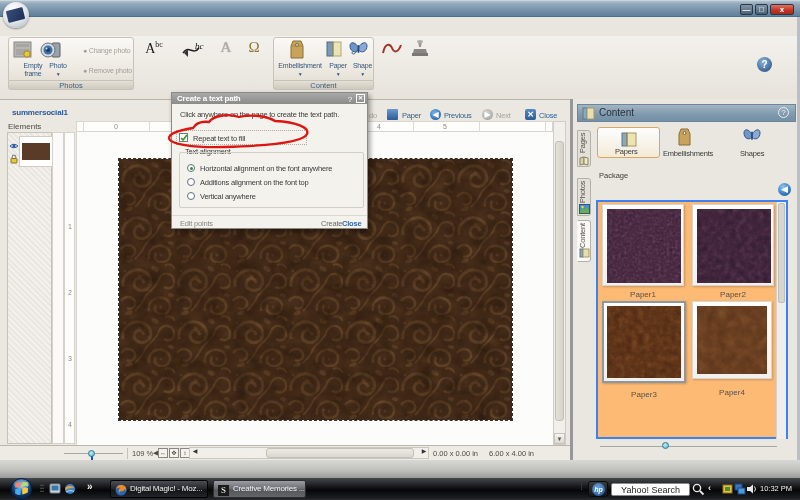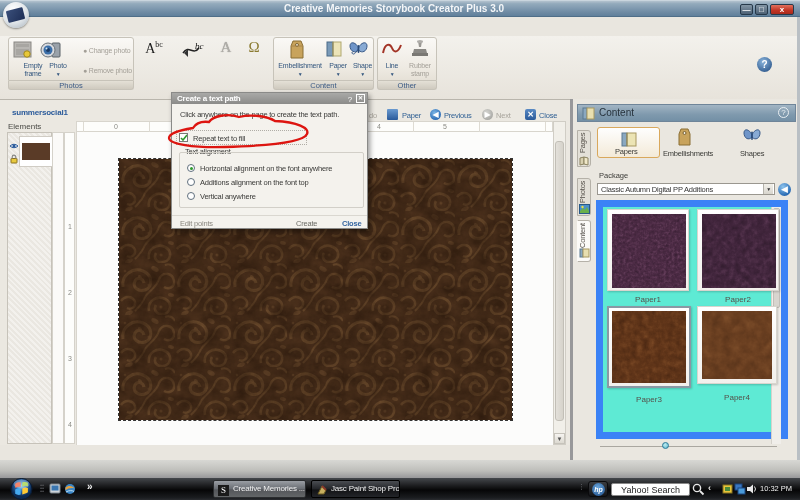--- a/index.html
+++ b/index.html
@@ -69,21 +69,21 @@
 .vtab{position:absolute;left:4px;width:14px;background:#e3e0d8;border:1px solid #b5b1a8;border-radius:3px 0 0 3px;font-size:7.5px;letter-spacing:-.2px;color:#55504a;writing-mode:vertical-rl;transform:rotate(180deg);text-align:center;padding-top:11px}
 .vtab.sel{background:#fbfaf7;border-right:1px solid #fbfaf7}
 #rightedge{position:absolute;left:797px;top:17px;width:3px;height:443px;background:#b9bfc4}
 
 #btn-papers{position:absolute;left:24px;top:28px;width:63px;height:31px;background:linear-gradient(#fefefe,#f3ead8);border:1px solid #d9a85c;border-radius:3px}
 .rp-btnlabel{position:absolute;font-size:7.5px;letter-spacing:-.2px;color:#3a3a36;white-space:nowrap}
 #pkg-label{position:absolute;left:26px;top:72px;font-size:7.5px;color:#3a3a36}
 #pkg-dd{position:absolute;left:24px;top:84px;width:178px;height:12px;background:#fff;border:1px solid #9a978f;font-size:7.5px;color:#333;line-height:11px;padding-left:3px;letter-spacing:-.2px}
 #pkg-dd .da{position:absolute;right:1px;top:0px;width:10px;height:10px;background:linear-gradient(#f2f0ea,#d8d5cd);border-left:1px solid #b5b2aa;font-size:5px;text-align:center;line-height:10px;color:#333}
 #pkg-back{position:absolute;left:205px;top:84px;width:13px;height:13px;border-radius:50%;background:radial-gradient(circle at 38% 30%,#8ec4ee,#2a6cb4 70%,#1a4c8c);color:#fff;font-size:9px;text-align:center;line-height:13px}
-#paperlist{position:absolute;left:23px;top:101px;width:192px;height:239px;background:#5eead4;border:7px solid #3b82f6}
+#paperlist{position:absolute;left:23px;top:101px;width:192px;height:239px;background:#fdba74;border:2px solid #3b82f6}
 #plscroll{position:absolute;right:0px;top:0px;width:10px;height:237px;background:#f0eeea;border-left:1px solid #d5d2cb}
 #plthumb{position:absolute;left:1px;top:1px;width:7px;height:100px;background:#d8d5cf;border:1px solid #c2bfb9;border-radius:2px}
 .pmat{position:absolute;background:linear-gradient(#ffffff,#f2f0ec);border:1px solid #d8d5ce;box-shadow:1px 1px 2px rgba(0,0,0,.2)}
 .plabel{position:absolute;font-size:8px;color:#55504a;text-align:center}
 #rp-slider{position:absolute;left:27px;top:347px;width:177px;height:1px;background:#aaa7a0}
 
 #dialog{position:absolute;left:171px;top:92px;width:197px;height:137px;background:#f4f2ed;border:1px solid #8a8a88;box-shadow:2px 3px 5px rgba(0,0,0,.4);z-index:100}
 #dlg-title{position:absolute;left:0;top:0;width:195px;height:11px;background:linear-gradient(#a9a9a7,#8b8b89);color:#fff;font-size:8px;font-weight:bold;padding-left:5px;line-height:11px;letter-spacing:-.2px}
 #dlg-close{position:absolute;right:2px;top:1px;width:9px;height:9px;border:1px solid #fff;color:#fff;font-size:6px;line-height:7px;text-align:center}
 #dlg-help{position:absolute;right:15px;top:1px;color:#fff;font-size:8px;font-weight:normal}
@@ -165,21 +165,20 @@
   <feComponentTransfer>
     <feFuncR type="table" tableValues="0.28 0.42 0.56"></feFuncR>
     <feFuncG type="table" tableValues="0.16 0.25 0.36"></feFuncG>
     <feFuncB type="table" tableValues="0.08 0.13 0.20"></feFuncB>
   </feComponentTransfer>
 </filter>
 </defs>
 </svg>
 <div id="app">
   <div id="titlebar"></div>
-  <div id="title-text">Creative Memories Storybook Creator Plus 3.0</div>
   <div class="winbtn" id="btn-min">
       <div class="g">—</div>
     </div>
   <div class="winbtn" id="btn-max">
       <div class="g">□</div>
     </div>
   <div class="winbtn" id="btn-close">
       <div class="g">x</div>
     </div>
   <div id="orb">
@@ -193,25 +192,20 @@
       <div class="ritem" style="left:6px;top:24px;width:36px">Empty<br>frame</div>
       <div class="ritem" style="left:36px;top:24px;width:26px">Photo<br><span class="arr">▼</span></div>
       <div class="ritem gray" style="left:74px;top:9px;width:52px;text-align:left">●&nbsp;Change photo</div>
       <div class="ritem gray" style="left:74px;top:29px;width:52px;text-align:left">●&nbsp;Remove photo</div>
     </div>
     <div class="group" style="left:273px;width:101px">
       <div class="glabel" style="left:-1px;width:101px;bottom:-10px">Content</div>
       <div class="ritem" style="left:0px;top:24px;width:52px">Embellishment<br><span class="arr">▼</span></div>
       <div class="ritem" style="left:52px;top:24px;width:24px">Paper<br><span class="arr">▼</span></div>
       <div class="ritem" style="left:76px;top:24px;width:25px">Shape<br><span class="arr">▼</span></div>
-    </div>
-    <div class="group" style="left:377px;width:60px">
-      <div class="glabel" style="left:-1px;width:60px;bottom:-10px">Other</div>
-      <div class="ritem" style="left:2px;top:24px;width:24px">Line<br><span class="arr">▼</span></div>
-      <div class="ritem gray" style="left:26px;top:24px;width:32px">Rubber<br>stamp</div>
     </div>
     <svg class="icw" style="left:13px;top:5px" width="20" height="18">
         <rect x="1" y="1" width="17" height="15" fill="#b8b6b2" stroke="#8a8884"></rect>
         <rect x="3" y="3" width="13" height="11" fill="#a8a6a2"></rect>
         <line x1="3" y1="7" x2="16" y2="7" stroke="#c8c6c2"></line>
         <circle cx="14" cy="13" r="3.2" fill="#e8c838" stroke="#a08820"></circle>
       </svg>
     <svg class="icw" style="left:40px;top:5px" width="22" height="18">
         <rect x="12" y="2" width="8" height="14" rx="1" fill="#9aa2aa" stroke="#5a6268"></rect>
         <ellipse cx="8" cy="9" rx="7" ry="7" fill="#d8dade" stroke="#6a7278"></ellipse>
@@ -303,20 +297,38 @@
     <div class="tico" style="left:387px;background:linear-gradient(#6a9ad0,#2a5a9a);border-radius:1px"></div>
     <div class="tbtn" style="left:402px">Paper</div>
     <div class="tico" style="left:430px;background:radial-gradient(circle at 40% 35%,#7ab4e4,#2a6ab4 75%);border-radius:50%;color:#fff;font-size:8px;text-align:center;line-height:11px">◀</div>
     <div class="tbtn" style="left:444px">Previous</div>
     <div class="tico" style="left:482px;background:radial-gradient(circle at 40% 35%,#d8d8d4,#a8a8a4 75%);border-radius:50%;color:#fff;font-size:8px;text-align:center;line-height:11px">▶</div>
     <div class="tbtn dis" style="left:496px">Next</div>
     <div class="tico" style="left:525px;background:linear-gradient(#5a8ac4,#2a5a9a);border-radius:2px;color:#fff;font-size:8px;text-align:center;line-height:11px;font-weight:bold">✕</div>
     <div class="tbtn" style="left:539px">Close</div>
   </div>
 
+  <div id="statusbar">
+    <div id="zoomslider"></div>
+    <div id="zoomthumb"></div>
+    <div id="zoompin"></div>
+    <div style="position:absolute;left:127px;top:2px;width:1px;height:11px;background:#c5c2ba"></div>
+    <div style="position:absolute;left:132px;top:3px">109 %</div>
+    <div style="position:absolute;left:153px;top:3px;font-size:7px">◀</div>
+    <div class="sbtn" style="left:158px">↔</div>
+    <div class="sbtn" style="left:169px">✥</div>
+    <div class="sbtn" style="left:180px">↕</div>
+    <div id="hscroll">
+        <div id="hthumb"></div>
+      </div>
+    <div class="harr" style="left:190px">◀</div>
+    <div class="harr" style="left:419px">▶</div>
+    <div style="position:absolute;left:433px;top:3px">0.00 x 0.00 in</div>
+    <div style="position:absolute;left:489px;top:3px">6.00 x 4.00 in</div>
+  </div>
 
   <div id="rightsep"></div>
   <div id="rightpanel">
     <div id="rp-header"><svg style="position:absolute;left:4px;top:2px" width="13" height="13">
           <rect x="1" y="1" width="4" height="11" fill="#8aa8c0" stroke="#5a7890"></rect>
           <rect x="5" y="1" width="7" height="11" fill="#e8dfb0" stroke="#a89860"></rect>
         </svg><span style="margin-left:21px">Content</span><div id="rp-qm">?</div></div>
     <div class="vtab" style="top:31px;height:37px">Pages</div>
     <div class="vtab" style="top:79px;height:38px">Photos</div>
     <div class="vtab sel" style="top:121px;height:42px">Content</div>
@@ -346,21 +358,20 @@
         <circle cx="7.5" cy="5" r="1.5" fill="#f2efe8" stroke="#7a6230"></circle>
       </svg>
     <div class="rp-btnlabel" style="left:90px;top:50px">Embellishments</div>
     <svg style="position:absolute;left:170px;top:28px" width="18" height="17">
         <path d="M9,8 C6.5,2 1,1 1,6 C1,11 5.5,14 9,10 Z" fill="#6f95c9" stroke="#3a5a88"></path>
         <path d="M9,8 C11.5,2 17,1 17,6 C17,11 12.5,14 9,10 Z" fill="#88aad4" stroke="#3a5a88"></path>
         <rect x="8.2" y="4.5" width="1.6" height="8.5" rx="0.8" fill="#2a4a78"></rect>
       </svg>
     <div class="rp-btnlabel" style="left:167px;top:50px">Shapes</div>
     <div id="pkg-label">Package</div>
-    <div id="pkg-dd">Classic Autumn Digital PP Additions<div class="da">▼</div></div>
     <div id="pkg-back">◀</div>
     <div id="paperlist">
       <div id="plscroll">
           <div id="plthumb"></div>
         </div>
       <div class="pmat" style="left:4px;top:2px;width:82px;height:82px">
           <svg style="position:absolute;left:4px;top:4px" width="74" height="74">
             <rect width="74" height="74" fill="#4d3248" filter="url(#purpA)"></rect>
           </svg>
         </div>
@@ -404,21 +415,21 @@
     <div class="radio" style="top:71px">
         <div class="dot"></div>
       </div>
     <div class="dtext" style="left:28px;top:71px">Horizontal alignment on the font anywhere</div>
     <div class="radio" style="top:85px"></div>
     <div class="dtext" style="left:28px;top:85px">Additions alignment on the font top</div>
     <div class="radio" style="top:99px"></div>
     <div class="dtext" style="left:28px;top:99px">Vertical anywhere</div>
     <div id="dlg-sep"></div>
     <div class="dbtn" style="left:8px;color:#8a8780">Edit points</div>
-    <div class="dbtn" style="left:124px;color:#6a6a64">Create</div>
+    <div class="dbtn" style="left:149px;color:#6a6a64">Create</div>
     <div class="dbtn" style="left:170px;color:#3565a0;font-weight:bold">Close</div>
   </div>
 
   <svg id="redcircle" viewBox="0 0 150 50">
     <path d="M30,26 C18,28 6,31 6,36 C6,42 30,46 62,45 C98,44 140,41 144,32 C147,26 134,20 112,19 C104,14 88,12 76,15 C64,11 50,14 46,20 C38,19 33,21 30,26 Z" fill="none" stroke="#dd1510" stroke-width="2.3" stroke-linecap="round"></path>
   </svg>
 
   <div id="bottomframe"></div>
   <div id="taskbar">
     <svg style="position:absolute;left:10px;top:0px" width="23" height="22">
@@ -442,30 +453,30 @@
         <rect x="1" y="1" width="10" height="9" rx="1" fill="#cdd4da" stroke="#7a848c"></rect>
         <rect x="2.5" y="2.5" width="7" height="5" fill="#3a76b0"></rect>
       </svg>
     <svg style="position:absolute;left:64px;top:5px" width="12" height="12">
         <circle cx="6" cy="6" r="5" fill="#3a86c8"></circle>
         <path d="M1.5,4.5 C4,2 9,2.5 10.5,5.5 C8,4.5 4,5 1.5,7.5 Z" fill="#e8a03a"></path>
         <path d="M2,9 C5,7 9,7.5 10,8.5" stroke="#bfe0f4" fill="none"></path>
       </svg>
     <div style="position:absolute;left:40px;top:6px;width:6px;height:10px;color:#56585c;font-size:6px;line-height:3px">••<br>••<br>••</div>
     <div style="position:absolute;left:87px;top:3px;color:#f0f0f0;font-size:10px;font-weight:bold">»</div>
+    <div class="taskbtn" style="left:110px;width:98px">
+      <svg style="position:absolute;left:4px;top:3px" width="12" height="12">
+          <circle cx="6" cy="6" r="5.5" fill="#2a66b8"></circle>
+          <path d="M6,1 C3,1 1.5,3 1.2,5 C2.5,3.5 4,3.5 5,4 C3.5,5 3,7 4.5,9 C4.8,7.5 5.5,7 6.5,7.2 C8,7.5 9.5,6.5 9.5,5 C10.5,5.5 11,6.5 10.8,8 C11.8,6 11.5,3.5 9.5,2 C8.5,1.2 7.2,1 6,1 Z" fill="#f08a1e"></path>
+        </svg>
+      <span style="margin-left:19px">Digital Magic! - Moz...</span>
+    </div>
     <div class="taskbtn" style="left:213px;width:93px;background:linear-gradient(#9a9ea4,#686c72 50%,#54565a 55%,#636668);border-color:#2a2c2e">
       <div style="position:absolute;left:4px;top:4px;width:11px;height:11px;background:#1a1a1a;color:#fff;font-size:9px;text-align:center;line-height:11px;font-family:'Liberation Serif',serif">S</div>
       <span style="margin-left:19px">Creative Memories ...</span>
-    </div>
-    <div class="taskbtn" style="left:311px;width:89px">
-      <svg style="position:absolute;left:4px;top:3px" width="12" height="12">
-          <path d="M2,10 L6,2 L10,6 L8,10 Z" fill="#c8b060" stroke="#6a5a20"></path>
-          <path d="M6,2 L10,6" stroke="#8a3a2a" stroke-width="2"></path>
-        </svg>
-      <span style="margin-left:19px">Jasc Paint Shop Pro</span>
     </div>
     <div style="position:absolute;left:578px;top:7px;width:8px;height:10px;color:#7a7e82;font-size:7px;line-height:3px">⋮⋮</div>
     <div style="position:absolute;left:588px;top:3px;width:20px;height:16px;border-radius:3px;background:linear-gradient(#3a3c40,#141518);border:1px solid #0a0a0c">
       <div style="position:absolute;left:3px;top:1px;width:13px;height:13px;border-radius:50%;background:radial-gradient(circle at 45% 35%,#6aa6dc,#1a4a86);color:#fff;font-size:7px;font-weight:bold;text-align:center;line-height:13px;font-style:italic">hp</div>
     </div>
     <div style="position:absolute;left:611px;top:5px;width:79px;height:13px;background:#fff;border-radius:2px;border:1px solid #888;color:#222;font-size:9px;text-align:center;line-height:12px">Yahoo! Search</div>
     <svg style="position:absolute;left:692px;top:5px" width="13" height="13">
         <circle cx="5" cy="5" r="3.6" fill="none" stroke="#e8e8e8" stroke-width="1.4"></circle>
         <line x1="8" y1="8" x2="11.5" y2="11.5" stroke="#e8e8e8" stroke-width="1.8"></line>
       </svg>

